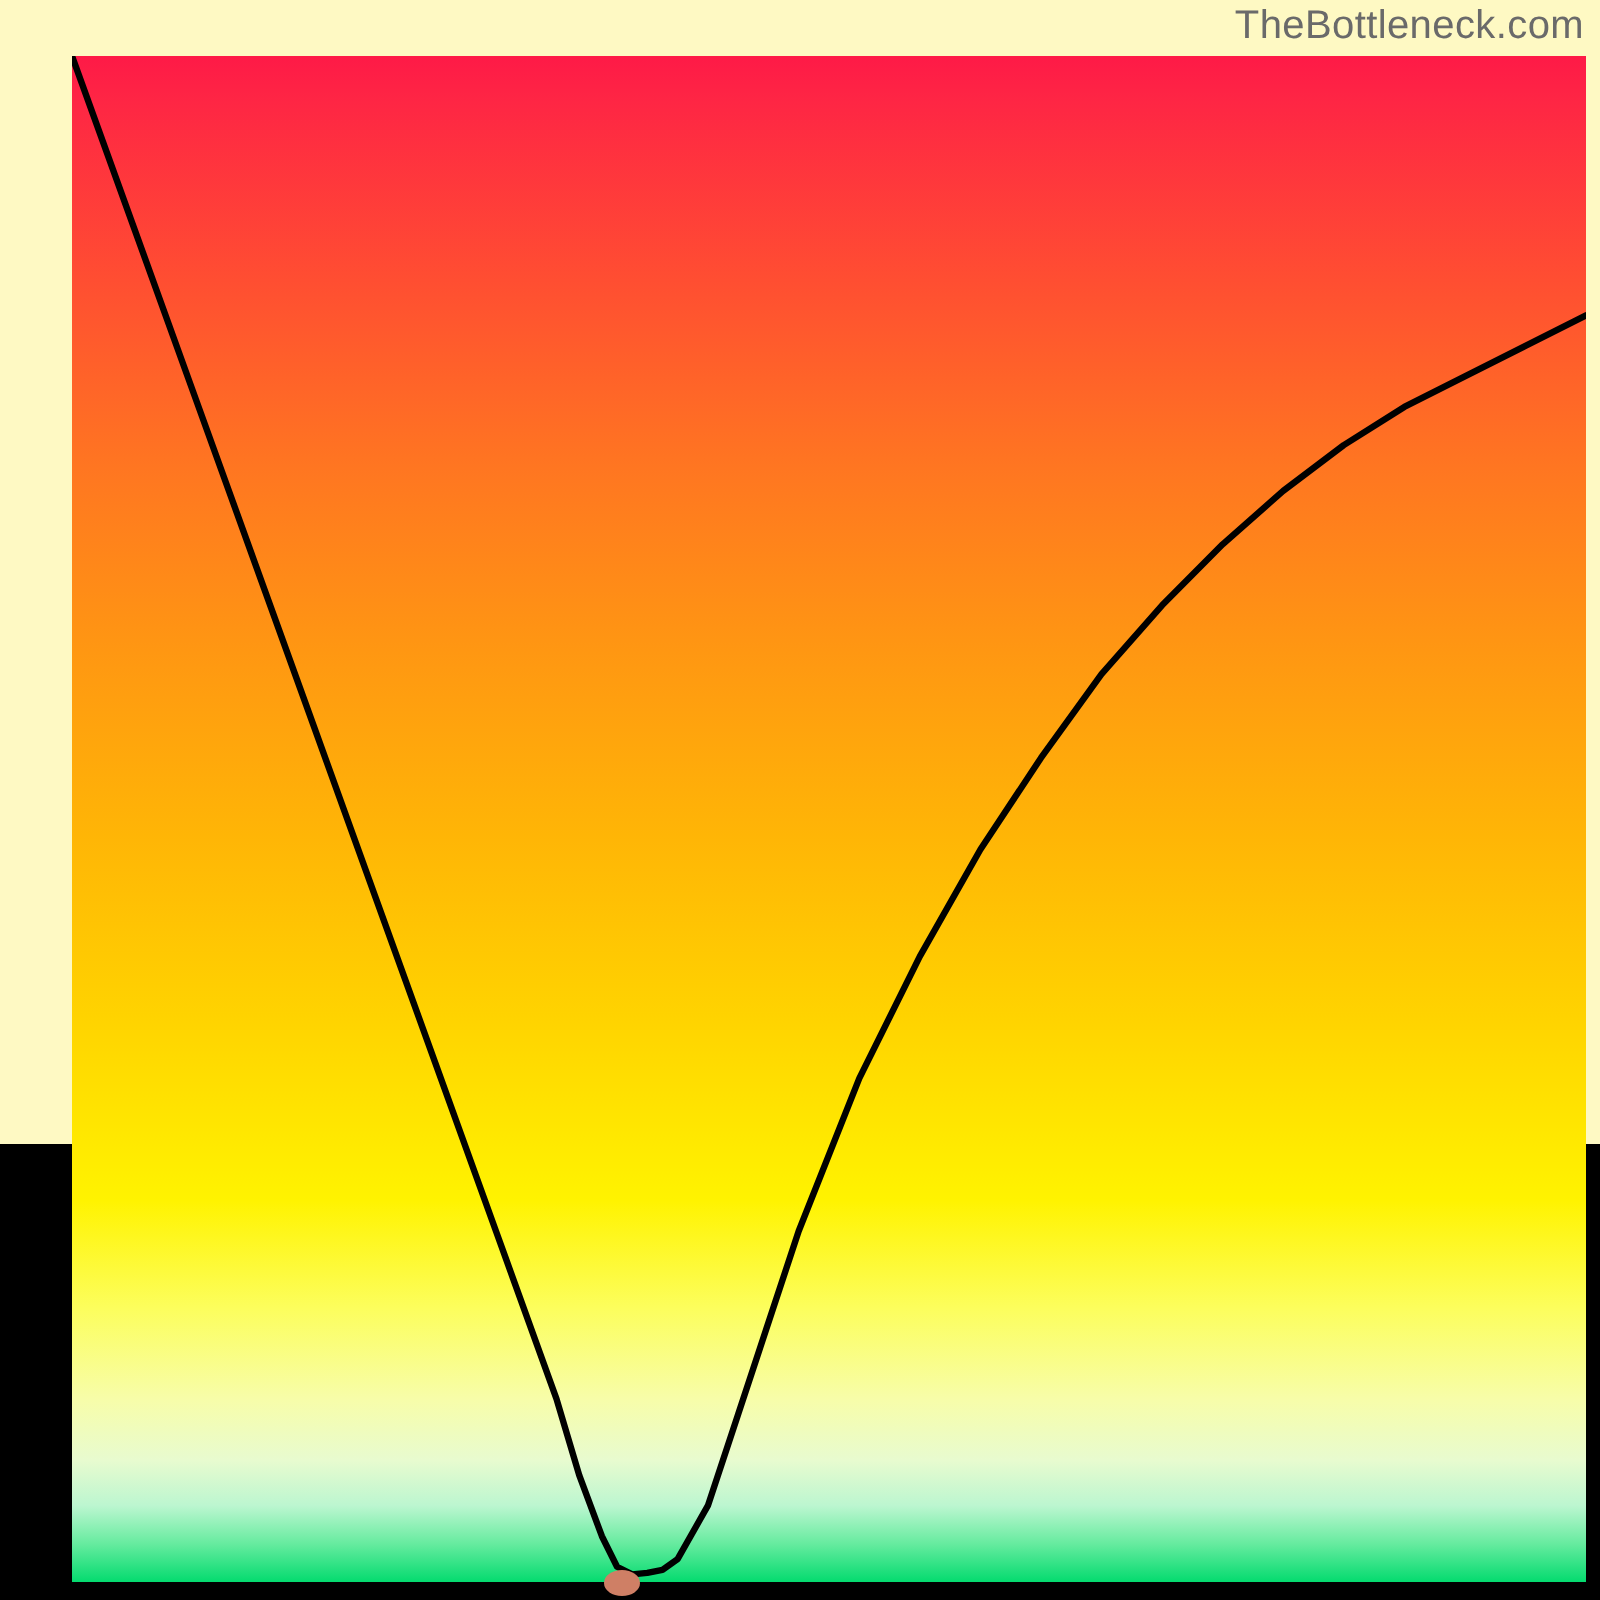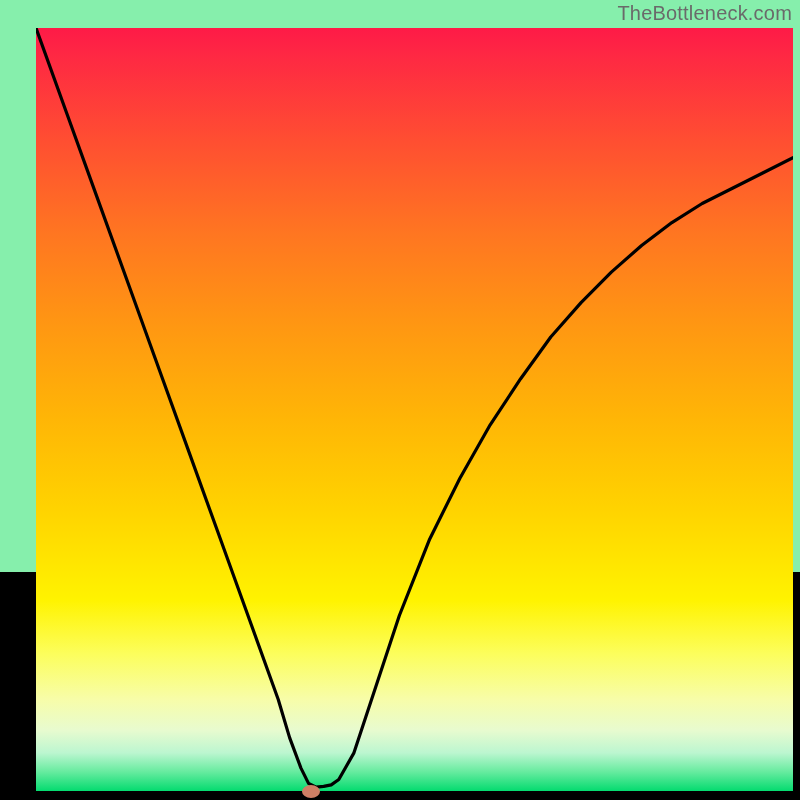--- a/index.html
+++ b/index.html
@@ -10,21 +10,21 @@
     background: #000;
     overflow: hidden;
     font-family: Arial, Helvetica, sans-serif;
   }
   .frame {
     position: absolute;
     top: 0;
     left: 0;
     width: 800px;
     height: 572px;
-    background: #86efac;
+    background: #fef9c3;
   }
   .watermark {
     position: absolute;
     top: 2px;
     right: 8px;
     color: #6a6a6a;
     font-size: 20px;
     font-weight: 500;
     letter-spacing: 0.2px;
     user-select: none;

